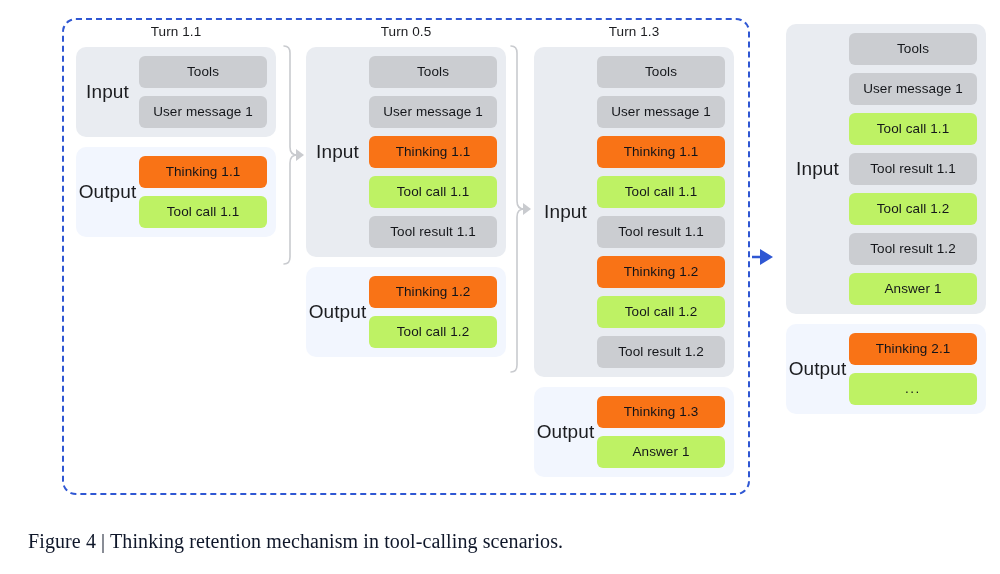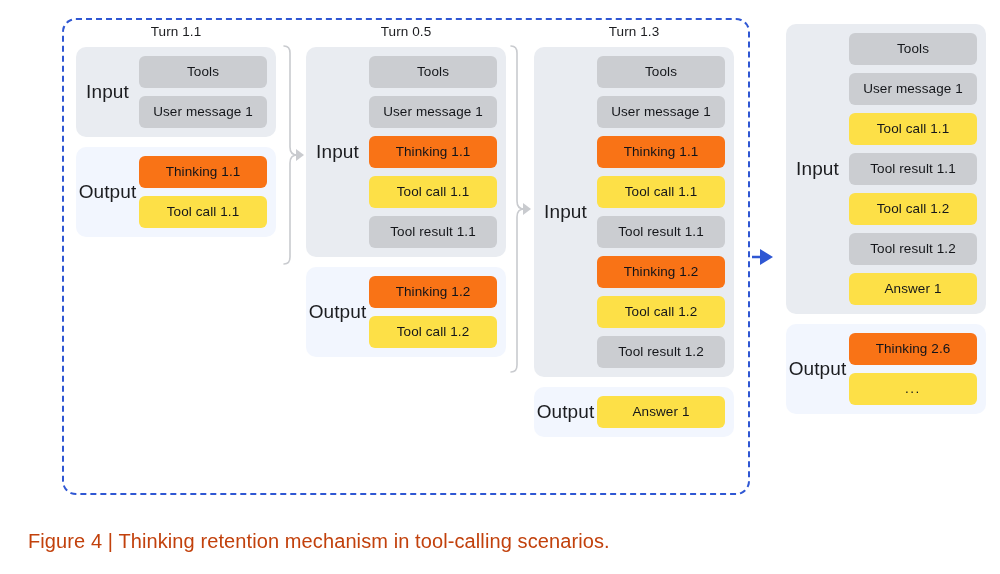--- a/index.html
+++ b/index.html
@@ -85,41 +85,41 @@
     border-radius: 6px;
     text-align: center;
     font-size: 13.5px;
     color: #14161a;
     letter-spacing: .1px;
     white-space: nowrap;
     overflow: hidden;
   }
   .blk.grey     { background: #cbcdd1; }
   .blk.think    { background: #f97316; color: #11131a; font-weight: 500; }
-  .blk.lightblue{ background: #fde047; }
+  .blk.lightblue{ background: #bef264; }
   .blk.ellipsis { letter-spacing: 1.5px; }
 
   .group + .group { margin-top: 10px; }
 
   
   .connector { position: absolute; }
   .connector svg { display: block; overflow: visible; }
 
   .blue-arrow { position: absolute; }
   .blue-arrow svg { display: block; }
 
   
   .caption {
     position: absolute;
     left: 28px;
     top: 530px;
     width: 940px;
-    font-family: Liberation Sans, sans-serif;
+    font-family: Liberation Serif, serif;
     font-size: 20px;
-    color: #c2410c;
+    color: #0f172a;
     letter-spacing: .1px;
     white-space: nowrap;
   }
 </style>
 </head>
 <body>
 
 <div id="figure-canvas">
 
   <div class="turn1-frame"></div>
@@ -173,41 +173,42 @@
             <div class="blk lightblue">Tool call 1.1</div>
             <div class="blk grey">Tool result 1.1</div>
             <div class="blk think">Thinking 1.2</div>
             <div class="blk lightblue">Tool call 1.2</div>
             <div class="blk grey">Tool result 1.2</div>
           </div>
         </div>
         <div class="group output-group">
           <div class="group-label">Output</div>
           <div class="group-blocks">
+            <div class="blk think">Thinking 1.3</div>
             <div class="blk lightblue">Answer 1</div>
           </div>
         </div>
       </div>
       <div class="turn-col" style="left: 786px; top: 24px; width: 200px;">
         <div class="group input-group">
           <div class="group-label">Input</div>
           <div class="group-blocks">
             <div class="blk grey">Tools</div>
             <div class="blk grey">User message 1</div>
             <div class="blk lightblue">Tool call 1.1</div>
             <div class="blk grey">Tool result 1.1</div>
             <div class="blk lightblue">Tool call 1.2</div>
             <div class="blk grey">Tool result 1.2</div>
             <div class="blk lightblue">Answer 1</div>
           </div>
         </div>
         <div class="group output-group">
           <div class="group-label">Output</div>
           <div class="group-blocks">
-            <div class="blk think">Thinking 2.6</div>
+            <div class="blk think">Thinking 2.1</div>
             <div class="blk lightblue ellipsis">...</div>
           </div>
         </div>
       </div>
     </div>
 
   <div class="connector" style="left:281px; top:44px; width:30px; height:222px;">
     <svg width="30" height="222" viewBox="0 0 30 222">
       <path d="M3 2 Q9 2 9 9 L9 103 Q9 111 16 111 Q9 111 9 119 L9 213 Q9 220 3 220" fill="none" stroke="#c9cbcf" stroke-width="1.6" stroke-linecap="round"></path>
       <path d="M15 105 L23 111 L15 117 Z" fill="#c9cbcf"></path>

